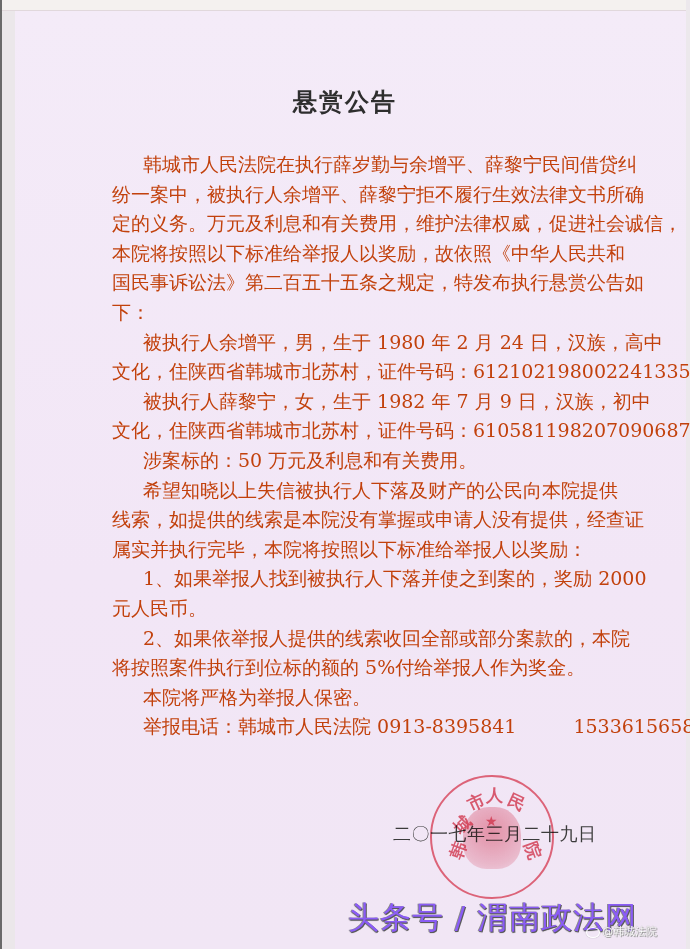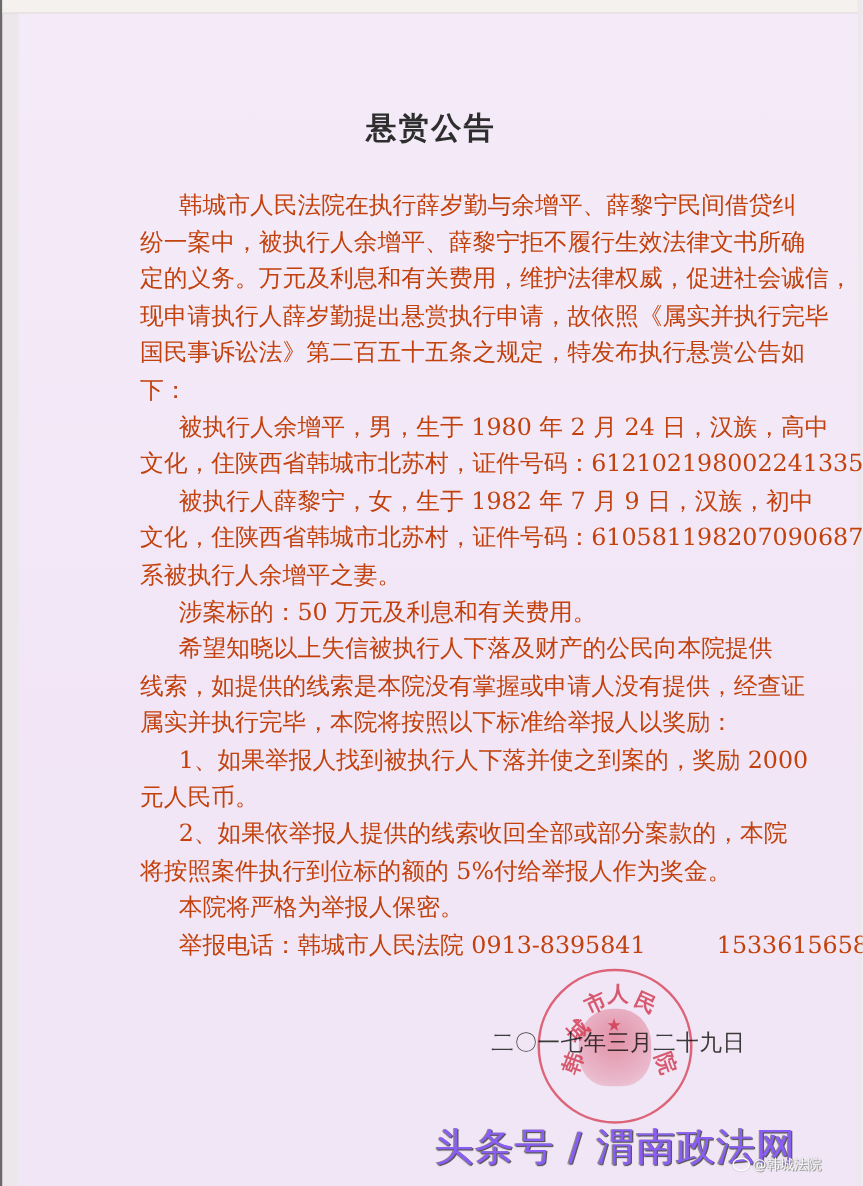--- a/index.html
+++ b/index.html
@@ -147,28 +147,27 @@
 <div class="scan-strip-right"></div>
 
 <div class="paper"></div>
 
 <div class="title">悬赏公告</div>
 
 <div class="body-block">
   <div class="line indent">韩城市人民法院在执行薛岁勤与余增平、薛黎宁民间借贷纠</div>
   <div class="line">纷一案中，被执行人余增平、薛黎宁拒不履行生效法律文书所确</div>
   <div class="line">定的义务。万元及利息和有关费用，维护法律权威，促进社会诚信，</div>
-  <div class="line">现申请执行人薛岁勤提出悬赏执行申请，故依照《属实并执行完毕</div>
+  <div class="line">本院将按照以下标准给举报人以奖励，故依照《中华人民共和</div>
   <div class="line">国民事诉讼法》第二百五十五条之规定，特发布执行悬赏公告如</div>
   <div class="line noj">下：</div>
   <div class="line indent">被执行人余增平，男，生于 1980 年 2 月 24 日，汉族，高中</div>
   <div class="line">文化，住陕西省韩城市北苏村，证件号码：612102198002241335。</div>
   <div class="line indent">被执行人薛黎宁，女，生于 1982 年 7 月 9 日，汉族，初中</div>
   <div class="line">文化，住陕西省韩城市北苏村，证件号码：610581198207090687。</div>
-  <div class="line noj">系被执行人余增平之妻。</div>
   <div class="line indent noj">涉案标的：50 万元及利息和有关费用。</div>
   <div class="line indent">希望知晓以上失信被执行人下落及财产的公民向本院提供</div>
   <div class="line">线索，如提供的线索是本院没有掌握或申请人没有提供，经查证</div>
   <div class="line noj">属实并执行完毕，本院将按照以下标准给举报人以奖励：</div>
   <div class="line indent">1、如果举报人找到被执行人下落并使之到案的，奖励 2000</div>
   <div class="line noj">元人民币。</div>
   <div class="line indent">2、如果依举报人提供的线索收回全部或部分案款的，本院</div>
   <div class="line noj">将按照案件执行到位标的额的 5%付给举报人作为奖金。</div>
   <div class="line indent noj">本院将严格为举报人保密。</div>
   <div class="line indent noj">举报电话：韩城市人民法院 0913-8395841　　　15336156582</div>

